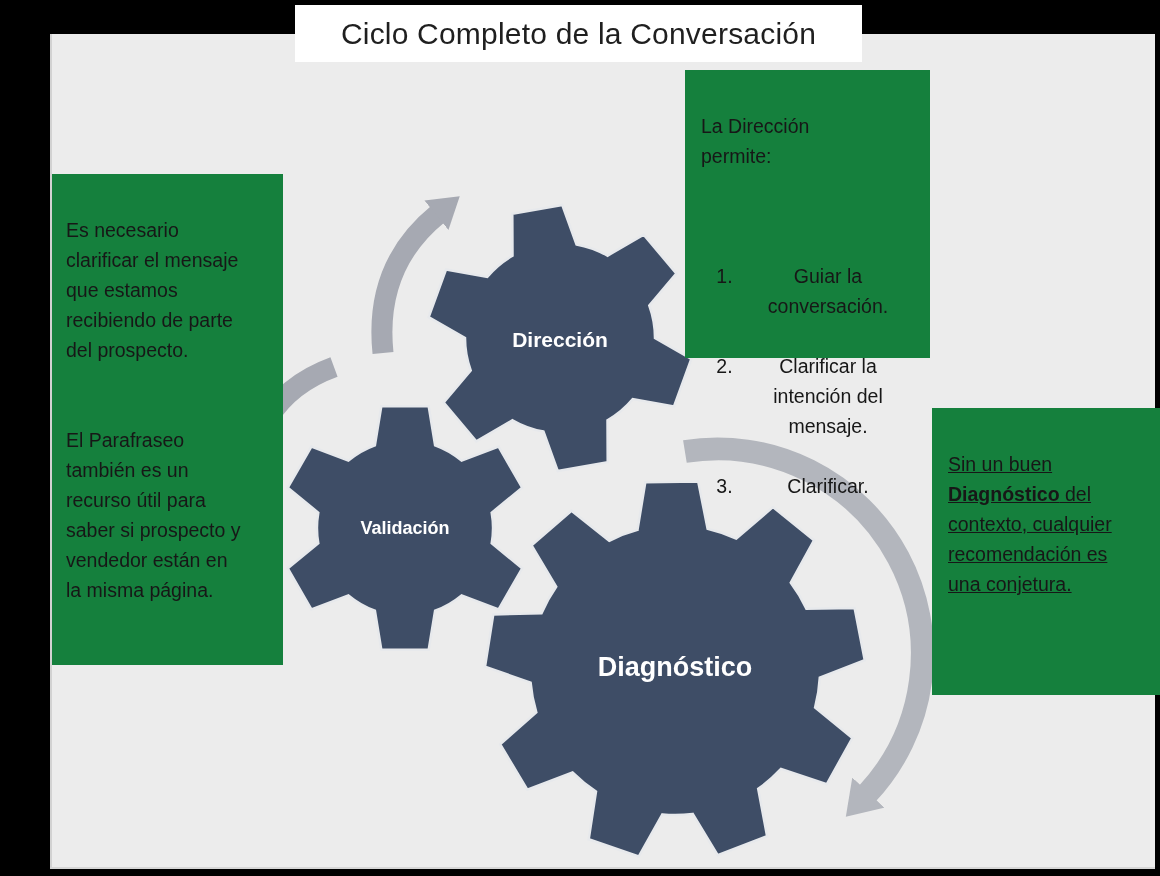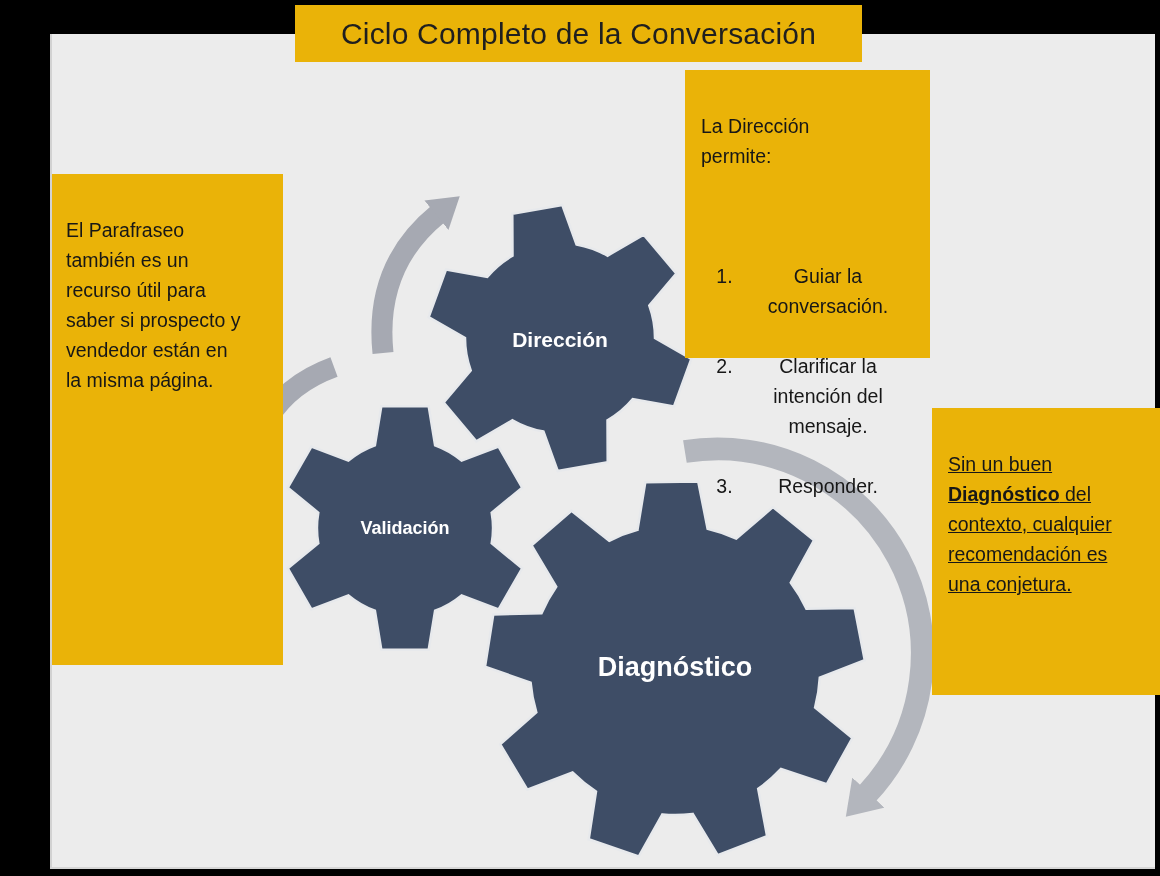--- a/index.html
+++ b/index.html
@@ -7,29 +7,29 @@
     width:1160px;height:876px;position:relative;background:#000;
     font-family:"Liberation Sans",sans-serif;overflow:hidden;
   }
   .slide{
     position:absolute;left:50px;top:34px;width:1105px;height:835px;
     background:#ececec;border-left:2px solid #d2d2d2;border-bottom:2px solid #d6d6d6;
     box-sizing:border-box;
   }
   .title-box{
     position:absolute;left:295px;top:5px;width:567px;height:57px;
-    background:#eab308;display:flex;align-items:center;justify-content:center;
+    background:#ffffff;display:flex;align-items:center;justify-content:center;
     z-index:3;
   }
   .title-box h1{
     margin:0;font-size:30px;font-weight:400;color:#1f1f1f;letter-spacing:.2px;
     white-space:nowrap;
   }
   .note{
-    position:absolute;background:#eab308;color:#171717;
+    position:absolute;background:#15803d;color:#171717;
     font-size:19.5px;line-height:30px;white-space:pre-line;z-index:2;
     box-sizing:border-box;
   }
   .note p{margin:0 0 30px 0;}
   .note p:last-child{margin-bottom:16px;}
   .note b{font-weight:700;}
   .note-left{left:52px;top:174px;width:231px;height:491px;padding:11px 8px 0 14px;}
   .note-dir{left:685px;top:70px;width:245px;height:288px;padding:11px 12px 0 16px;}
   .note-dir .hd{max-width:165px;}
   .note-dir ol{margin:0;padding-left:37px;}
@@ -68,38 +68,43 @@
   <path id="gear-direccion" class="gear" fill="#3e4d66" d="M512.5,255.7 L512.3,213.8 L562.3,205.0 L576.5,244.4 A95,95 0 0 1 607.5,255.7 L643.7,234.6 L676.3,273.5 L649.3,305.5 A95,95 0 0 1 655.0,338.0 L691.4,358.8 L674.0,406.5 L632.8,399.1 A95,95 0 0 1 607.5,420.3 L607.7,462.2 L557.7,471.0 L543.5,431.6 A95,95 0 0 1 512.5,420.3 L476.3,441.4 L443.7,402.5 L470.7,370.5 A95,95 0 0 1 465.0,338.0 L428.6,317.2 L446.0,269.5 L487.2,276.9 A95,95 0 0 1 512.5,255.7 Z"></path>
   <path id="gear-validacion" class="gear" fill="#3e4d66" d="M374.9,445.3 L381.3,406.3 L428.7,406.3 L435.1,445.3 A88,88 0 0 1 461.6,460.6 L498.6,446.6 L522.2,487.6 L491.7,512.7 A88,88 0 0 1 491.7,543.3 L522.2,568.4 L498.6,609.4 L461.6,595.4 A88,88 0 0 1 435.1,610.7 L428.7,649.7 L381.3,649.7 L374.9,610.7 A88,88 0 0 1 348.4,595.4 L311.4,609.4 L287.8,568.4 L318.3,543.3 A88,88 0 0 1 318.3,512.7 L287.8,487.6 L311.4,446.6 L348.4,460.6 A88,88 0 0 1 374.9,445.3 Z"></path>
   <path id="gear-diagnostico" class="gear" fill="#3e4d66" d="M637.5,529.9 L645.3,482.3 L698.2,481.4 L707.6,528.7 A145,145 0 0 1 736.3,538.6 L772.9,507.1 L814.0,540.4 L790.8,582.7 A145,145 0 0 1 806.4,608.7 L854.6,608.1 L864.7,660.1 L819.8,677.6 A145,145 0 0 1 815.1,707.5 L852.4,738.1 L826.7,784.3 L781.0,768.9 A145,145 0 0 1 758.2,788.8 L767.1,836.2 L717.7,855.1 L692.7,813.9 A145,145 0 0 1 662.4,814.4 L638.7,856.5 L588.7,839.3 L596.0,791.6 A145,145 0 0 1 572.5,772.5 L527.3,789.6 L500.1,744.2 L536.3,712.4 A145,145 0 0 1 530.6,682.6 L485.0,666.7 L493.3,614.4 L541.5,613.3 A145,145 0 0 1 556.2,586.8 L531.6,545.3 L571.5,510.7 L609.2,540.8 A145,145 0 0 1 637.5,529.9 Z"></path>
 
   <text class="glabel gl-dir" x="560" y="347" fill="#ffffff">Dirección</text>
   <text class="glabel gl-val" x="405" y="534" fill="#ffffff">Validación</text>
   <text class="glabel gl-dia" x="675" y="676" fill="#ffffff">Diagnóstico</text>
 </svg>
 
 <div class="note note-left">
+  <p>Es necesario
+clarificar el mensaje
+que estamos
+recibiendo de parte
+del prospecto.</p>
   <p>El Parafraseo
 también es un
 recurso útil para
 saber si prospecto y
 vendedor están en
 la misma página.</p>
 </div>
 
 <div class="note note-dir">
   <p class="hd">La Dirección
 permite:</p>
   <ol>
     <li>Guiar la
 conversación.</li>
     <li>Clarificar la
 intención del
 mensaje.</li>
-    <li>Responder.</li>
+    <li>Clarificar.</li>
   </ol>
 </div>
 
 <div class="note note-diag">
   <p><span>Sin un buen
 </span><b>Diagnóstico</b><span> del
 contexto, cualquier
 recomendación es
 una conjetura.</span></p>
 </div>

